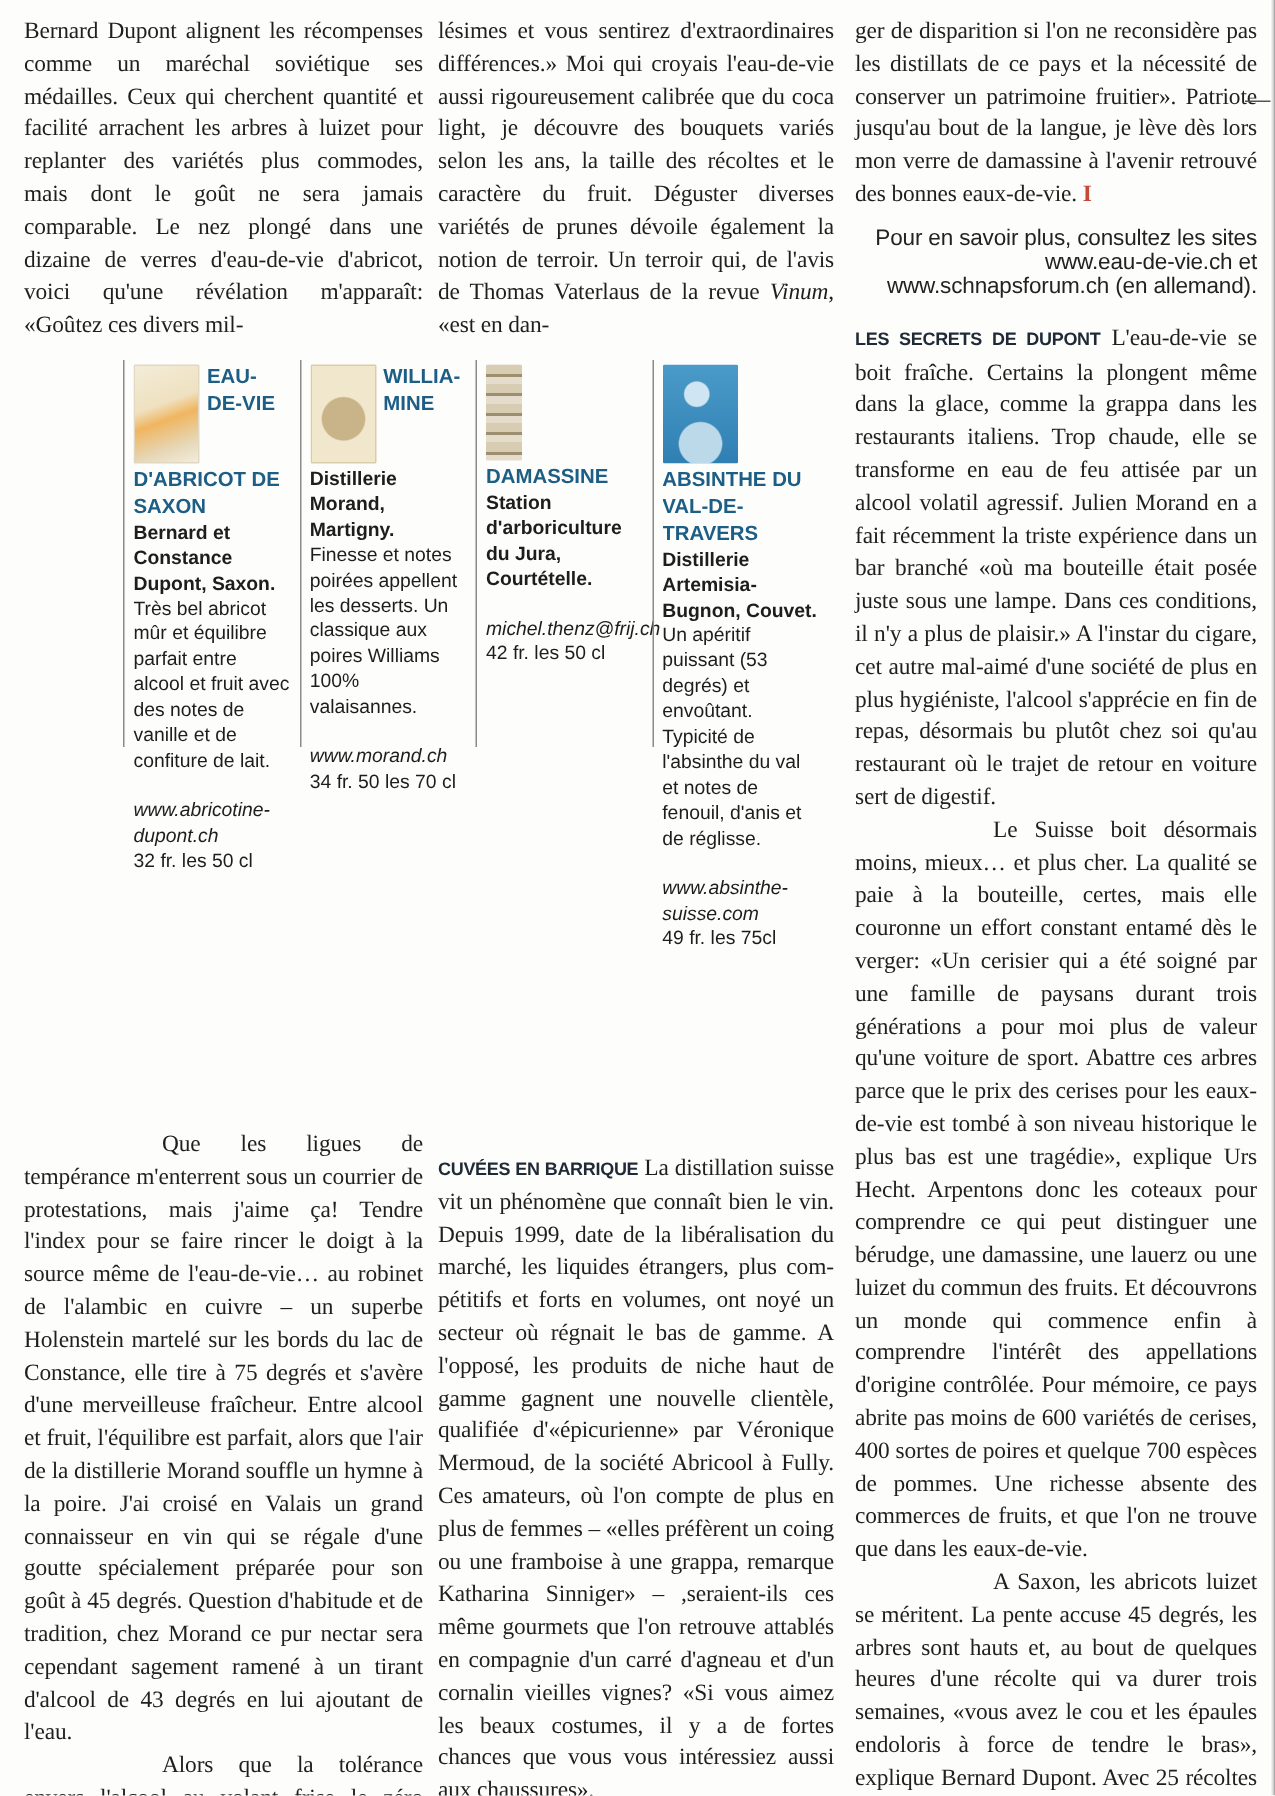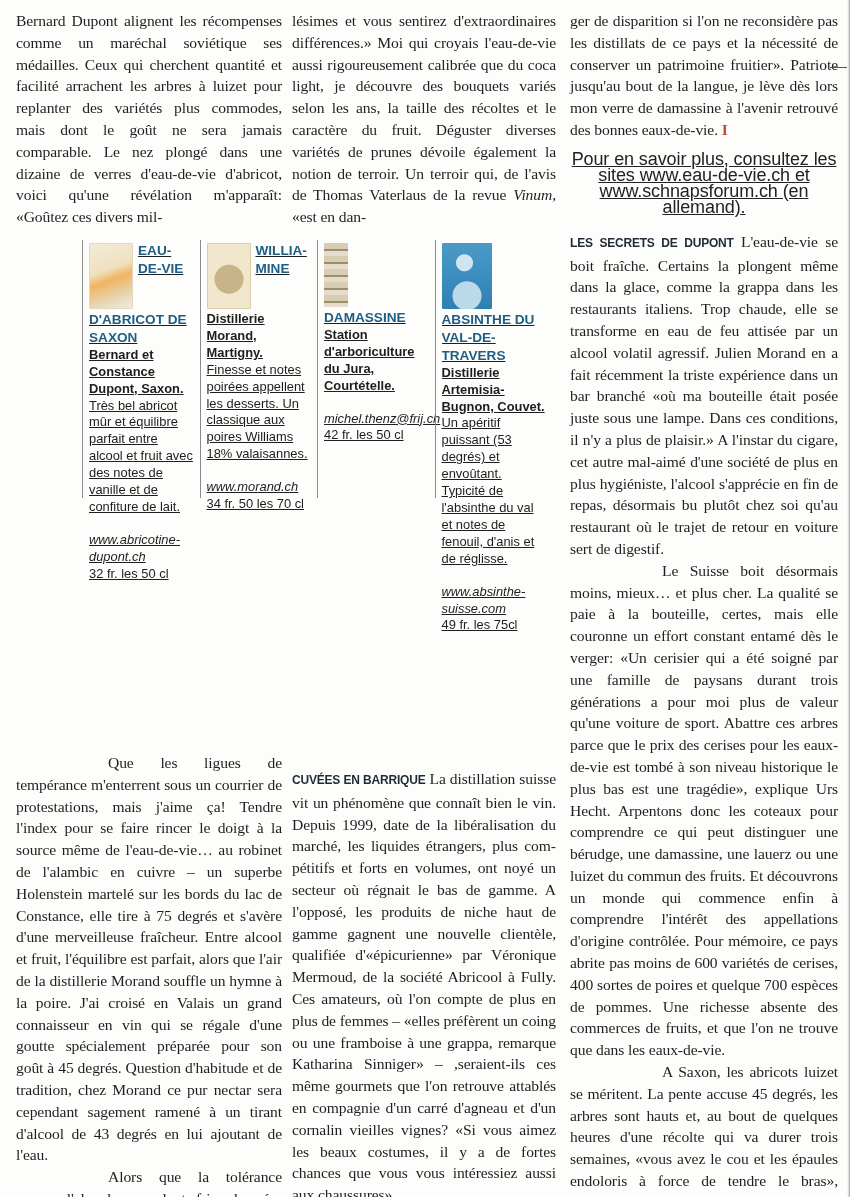--- a/index.html
+++ b/index.html
@@ -20,32 +20,30 @@
   }
   .col p { margin:0; }
   .indent { text-indent:92px; }
   .lead {
     font-family:"Liberation Sans", "DejaVu Sans", sans-serif;
     font-weight:bold; font-size:12px; letter-spacing:-0.2px;
     color:#1f2a36;
   }
   .note {
     font-family:"Liberation Sans", "DejaVu Sans", sans-serif;
-    font-size:18px; line-height:16px; color:#222; text-align:center;
+    font-size:15px; line-height:16px; color:#222; text-align:right;
     margin-top:10px !important;
-    text-decoration:underline;
   }
   .end-mark { color:#c7473b; font-weight:bold; }
   i { font-style:italic; }
 
   
   .products {
     position:absolute; left:82px; top:240px; width:470px; height:258px;
     display:flex;
-    text-decoration:underline;
   }
   .prod {
     width:117.5px; box-sizing:border-box;
     border-left:1px solid #8a8a8a;
     padding:2px 6px 0 6px;
     font-family:"Liberation Sans", "DejaVu Sans", sans-serif;
     font-size:12.9px; line-height:16.9px; color:#1d1d1d;
     position:relative;
   }
   .prod-head { overflow:hidden; }
@@ -98,21 +96,21 @@
     <span class="prod-desc">Très bel abricot mûr et équilibre parfait entre alcool et fruit avec des notes de vanille et de confiture de lait.</span>
     <span class="prod-url">www.abricotine-dupont.ch</span>
     <span class="prod-price">32 fr. les 50 cl</span>
   </div>
   <div class="prod">
     <div class="prod-head">
       <div class="thumb thumb-william"></div>
       <span class="prod-title">WILLIA-MINE</span><br>
       <span class="prod-maker">Distillerie Morand, Martigny.</span>
     </div>
-    <span class="prod-desc">Finesse et notes poirées appellent les desserts. Un classique aux poires Williams 18% valaisannes.</span>
+    <span class="prod-desc">Finesse et notes poirées appellent les desserts. Un classique aux poires Williams 100% valaisannes.</span>
     <span class="prod-url">www.morand.ch</span>
     <span class="prod-price">34 fr. 50 les 70 cl</span>
   </div>
   <div class="prod">
     <div class="prod-head">
       <div class="thumb thumb-damassine"></div>
       <span class="prod-title">DAMASSINE</span><br>
       <span class="prod-maker">Station d'arboriculture du Jura, Courtételle.</span>
     </div>
     <span class="prod-url">michel.thenz@frij.ch</span>

